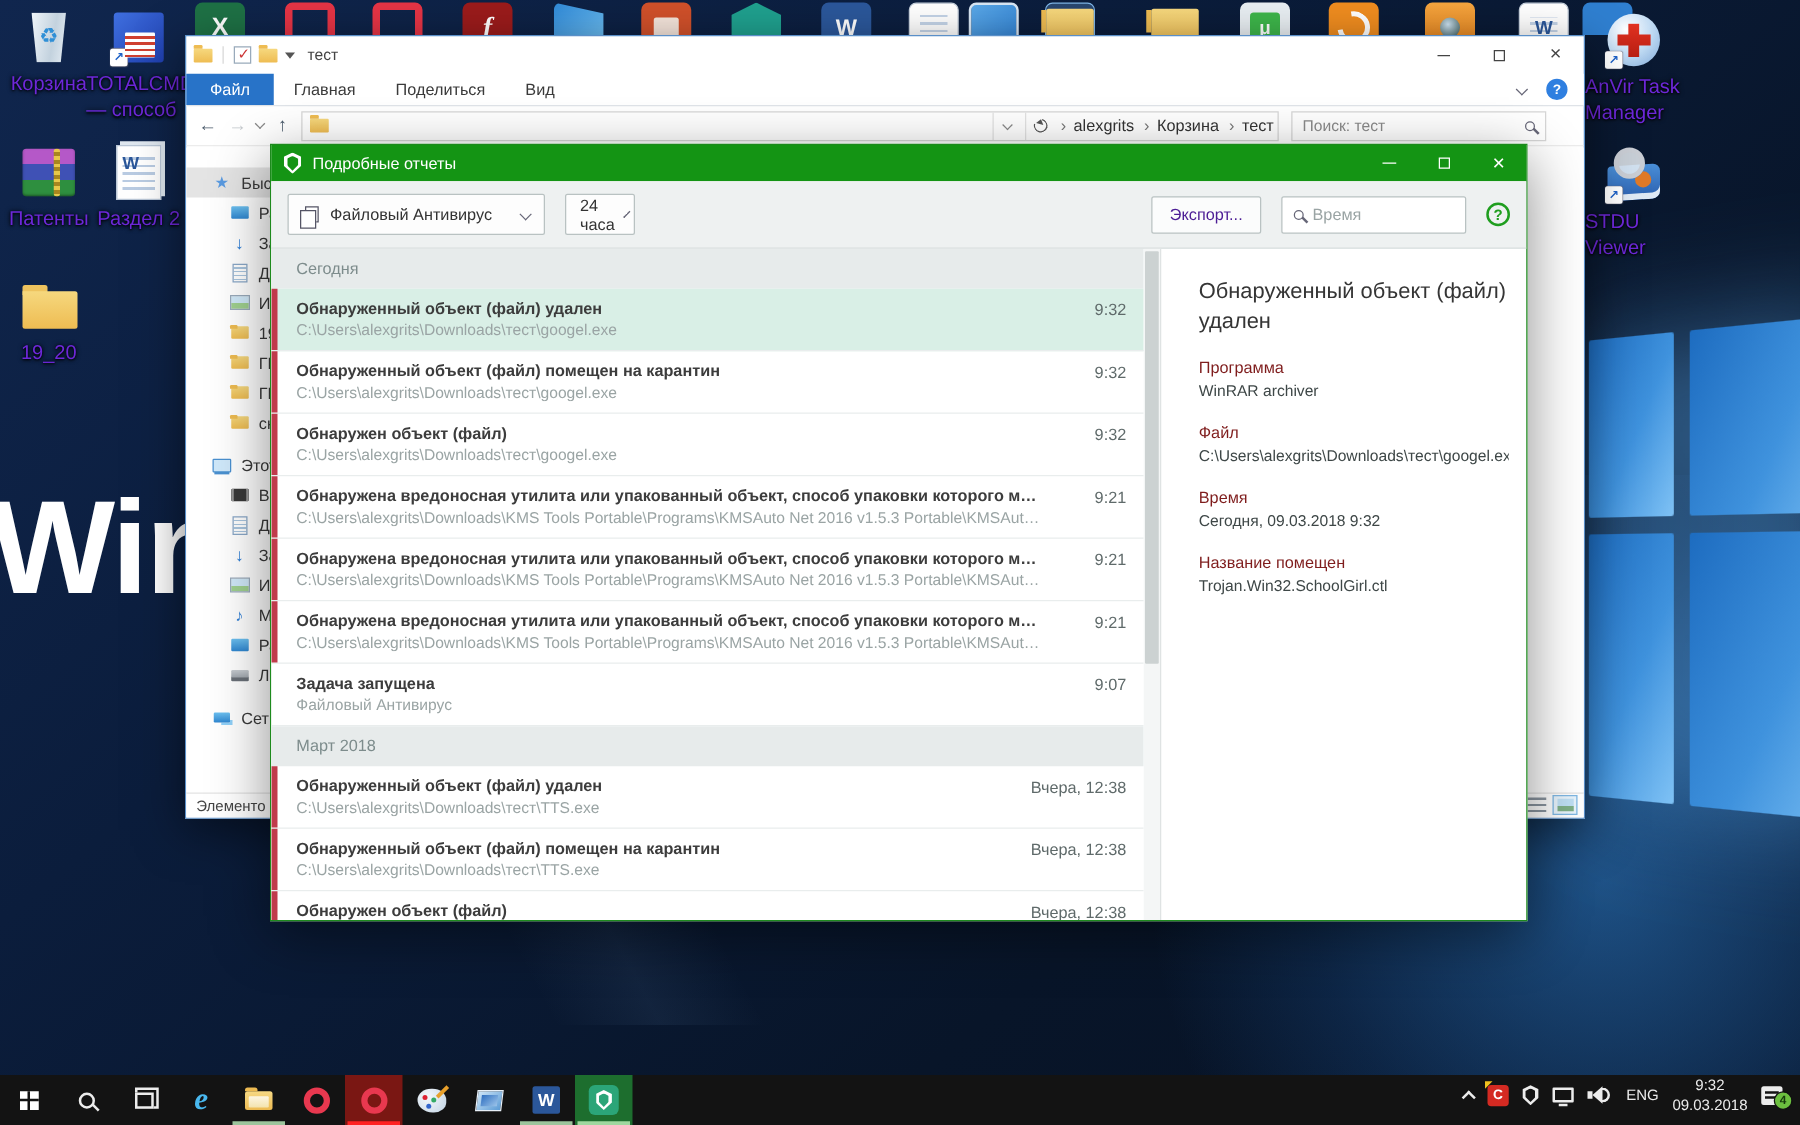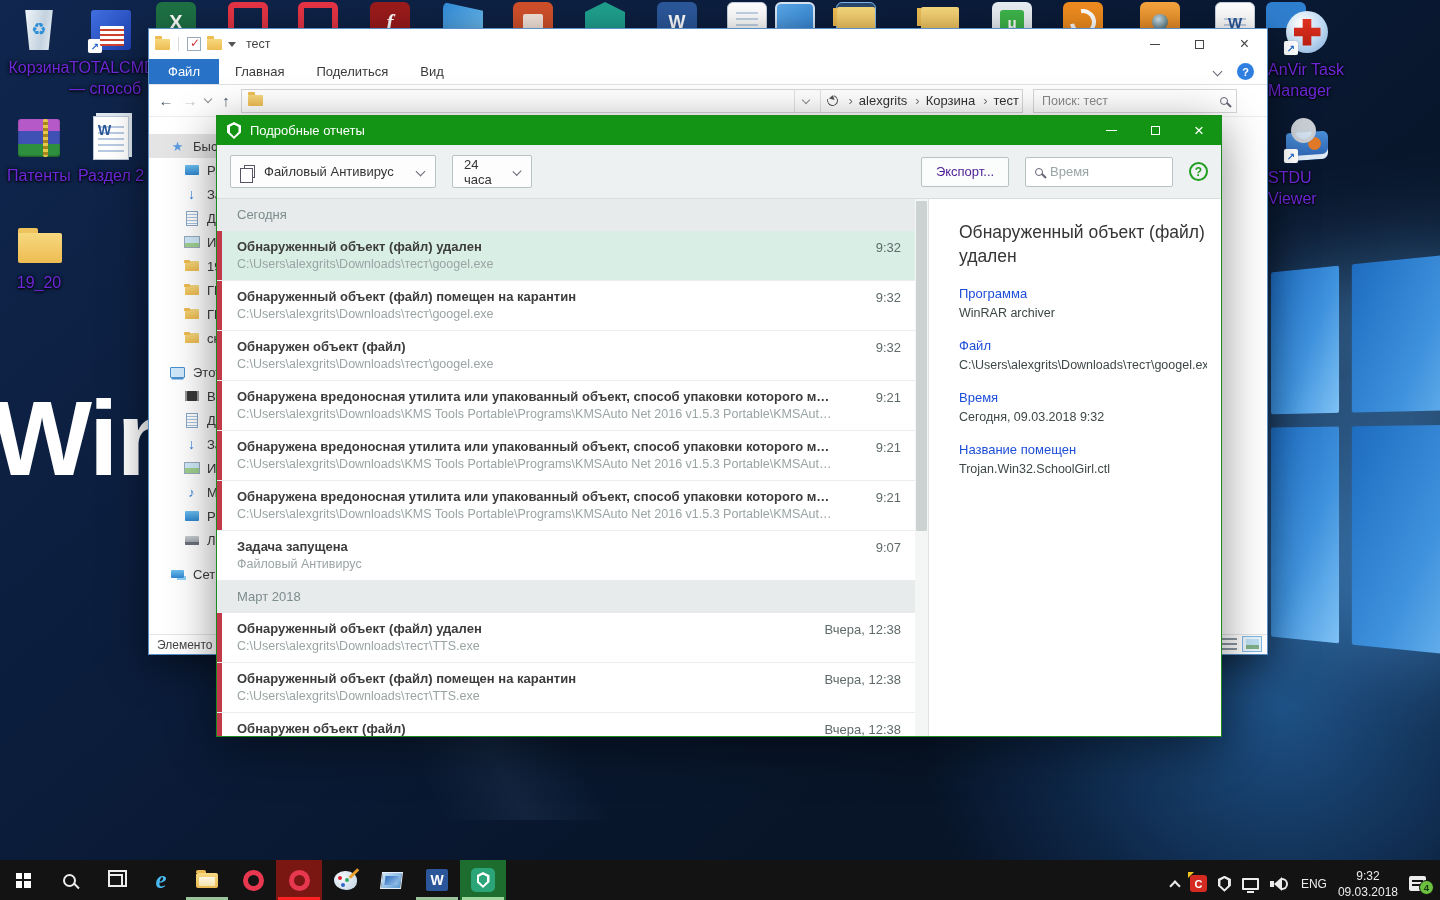--- a/index.html
+++ b/index.html
@@ -173,21 +173,21 @@
   .k-title .t{color:#fff;font-size:13px;margin-left:9px}
   .k-ctl{margin-left:auto;display:flex;height:100%}
   .kc{width:44px;display:flex;align-items:center;justify-content:center;color:#fff}
   .kc .bar{width:11px;height:1px;background:#fff}
   .kc .box{width:9px;height:9px;border:1px solid #fff}
   .kc.x{font-size:17px}
   .k-toolbar{height:54px;background:#eef1f1;border-bottom:1px solid #d8dede;display:flex;align-items:center;
     padding:0 13px;gap:16px;flex:none}
   .k-dd{width:206px;height:33px;background:#fdfdfd;border:1px solid #b9c2c2;border-radius:2px;
     display:flex;align-items:center;padding:0 11px;gap:9px;font-size:13px;color:#333}
-  .k-dd.small{width:80px}
+  .k-dd.small{width:56px}
   .k-dd .chev{margin-left:auto}
   .dd-ic{width:11px;height:13px;border:1.5px solid #556;background:#fff;position:relative;flex:none;margin-left:2px}
   .dd-ic::before{content:"";position:absolute;left:-5px;top:2px;width:11px;height:13px;border:1.5px solid #556;background:#fff}
   .spacer{flex:1}
   .k-btn{width:88px;height:30px;background:#fbfcfc;border:1px solid #b9c2c2;border-radius:2px;font-size:13px;color:#4c1d95;
     font-family:inherit;display:flex;align-items:center;justify-content:center}
   .k-search{width:148px;height:30px;background:#fff;border:1px solid #b9c2c2;border-radius:2px;
     display:flex;align-items:center;gap:7px;padding:0 9px}
   .k-search .ph{font-size:13px;color:#9aa4a4}
   .k-help{width:19px;height:19px;border-radius:50%;border:2px solid #1f9e1f;color:#1f9e1f;font-size:12px;font-weight:700;
@@ -202,25 +202,25 @@
   .sev{position:absolute;left:0;top:0;bottom:0;width:5px}
   .sev.red{background:#c03a4b}
   .rep-title{font-size:13px;font-weight:700;color:#3c3c3c;white-space:nowrap;overflow:hidden;text-overflow:ellipsis}
   .rep-path{font-size:12.5px;color:#9aa4a4;margin-top:3px;white-space:nowrap;overflow:hidden;text-overflow:ellipsis}
   .rep-time{position:absolute;right:14px;top:9px;font-size:13px;color:#5f6a6a}
   .k-sb{position:absolute;right:0;top:0;bottom:0;width:13px;background:#f4f6f6}
   .k-sb-thumb{position:absolute;right:1px;top:2px;width:11px;height:330px;background:#ccd2d2;border-radius:1px}
   .k-details{flex:1;padding:22px 14px 0 30px;overflow:hidden}
   .d-title{font-size:17.5px;color:#353535;line-height:1.35;max-width:255px;margin-bottom:6px}
   .d-field{margin-top:18px}
-  .d-label{font-size:13px;color:#1d4ed8}
+  .d-label{font-size:13px;color:#7f1d1d}
   .d-value{font-size:12.5px;color:#3e4747;margin-top:5px;white-space:nowrap;overflow:hidden}
 
   
-  #taskbar{position:absolute;left:0;right:0;bottom:0;height:40px;background:#131313;z-index:50;display:flex;align-items:flex-end}
+  #taskbar{position:absolute;left:0;right:0;bottom:0;height:40px;background:#131313;z-index:50;display:flex;align-items:flex-start}
   .tb-btn{width:46px;height:40px;display:flex;align-items:center;justify-content:center;position:relative;flex:none}
   .tb-btn::after{content:"";position:absolute;left:2px;right:2px;bottom:0;height:3px;background:transparent}
   .tb-btn.explorer::after,.tb-btn.word::after{background:#9cc49c}
   .tb-btn.opera-active{background:#7a1713}.tb-btn.opera-active::after{background:#ff2222}
   .tb-btn.kaspersky{background:#1d6e2e}.tb-btn.kaspersky::after{background:#9fd89f}
   .tb-ic{position:relative;display:block}
   .tb-btn.start .tb-ic{width:15px;height:15px;background:#fff}
   .tb-btn.start .tb-ic::before{content:"";position:absolute;left:0;right:0;top:6.5px;height:2px;background:#131313}
   .tb-btn.start .tb-ic::after{content:"";position:absolute;top:0;bottom:0;left:6.5px;width:2px;background:#131313}
   .tb-btn.search .tb-ic{width:13px;height:13px;border:2px solid #ececec;border-radius:50%}

